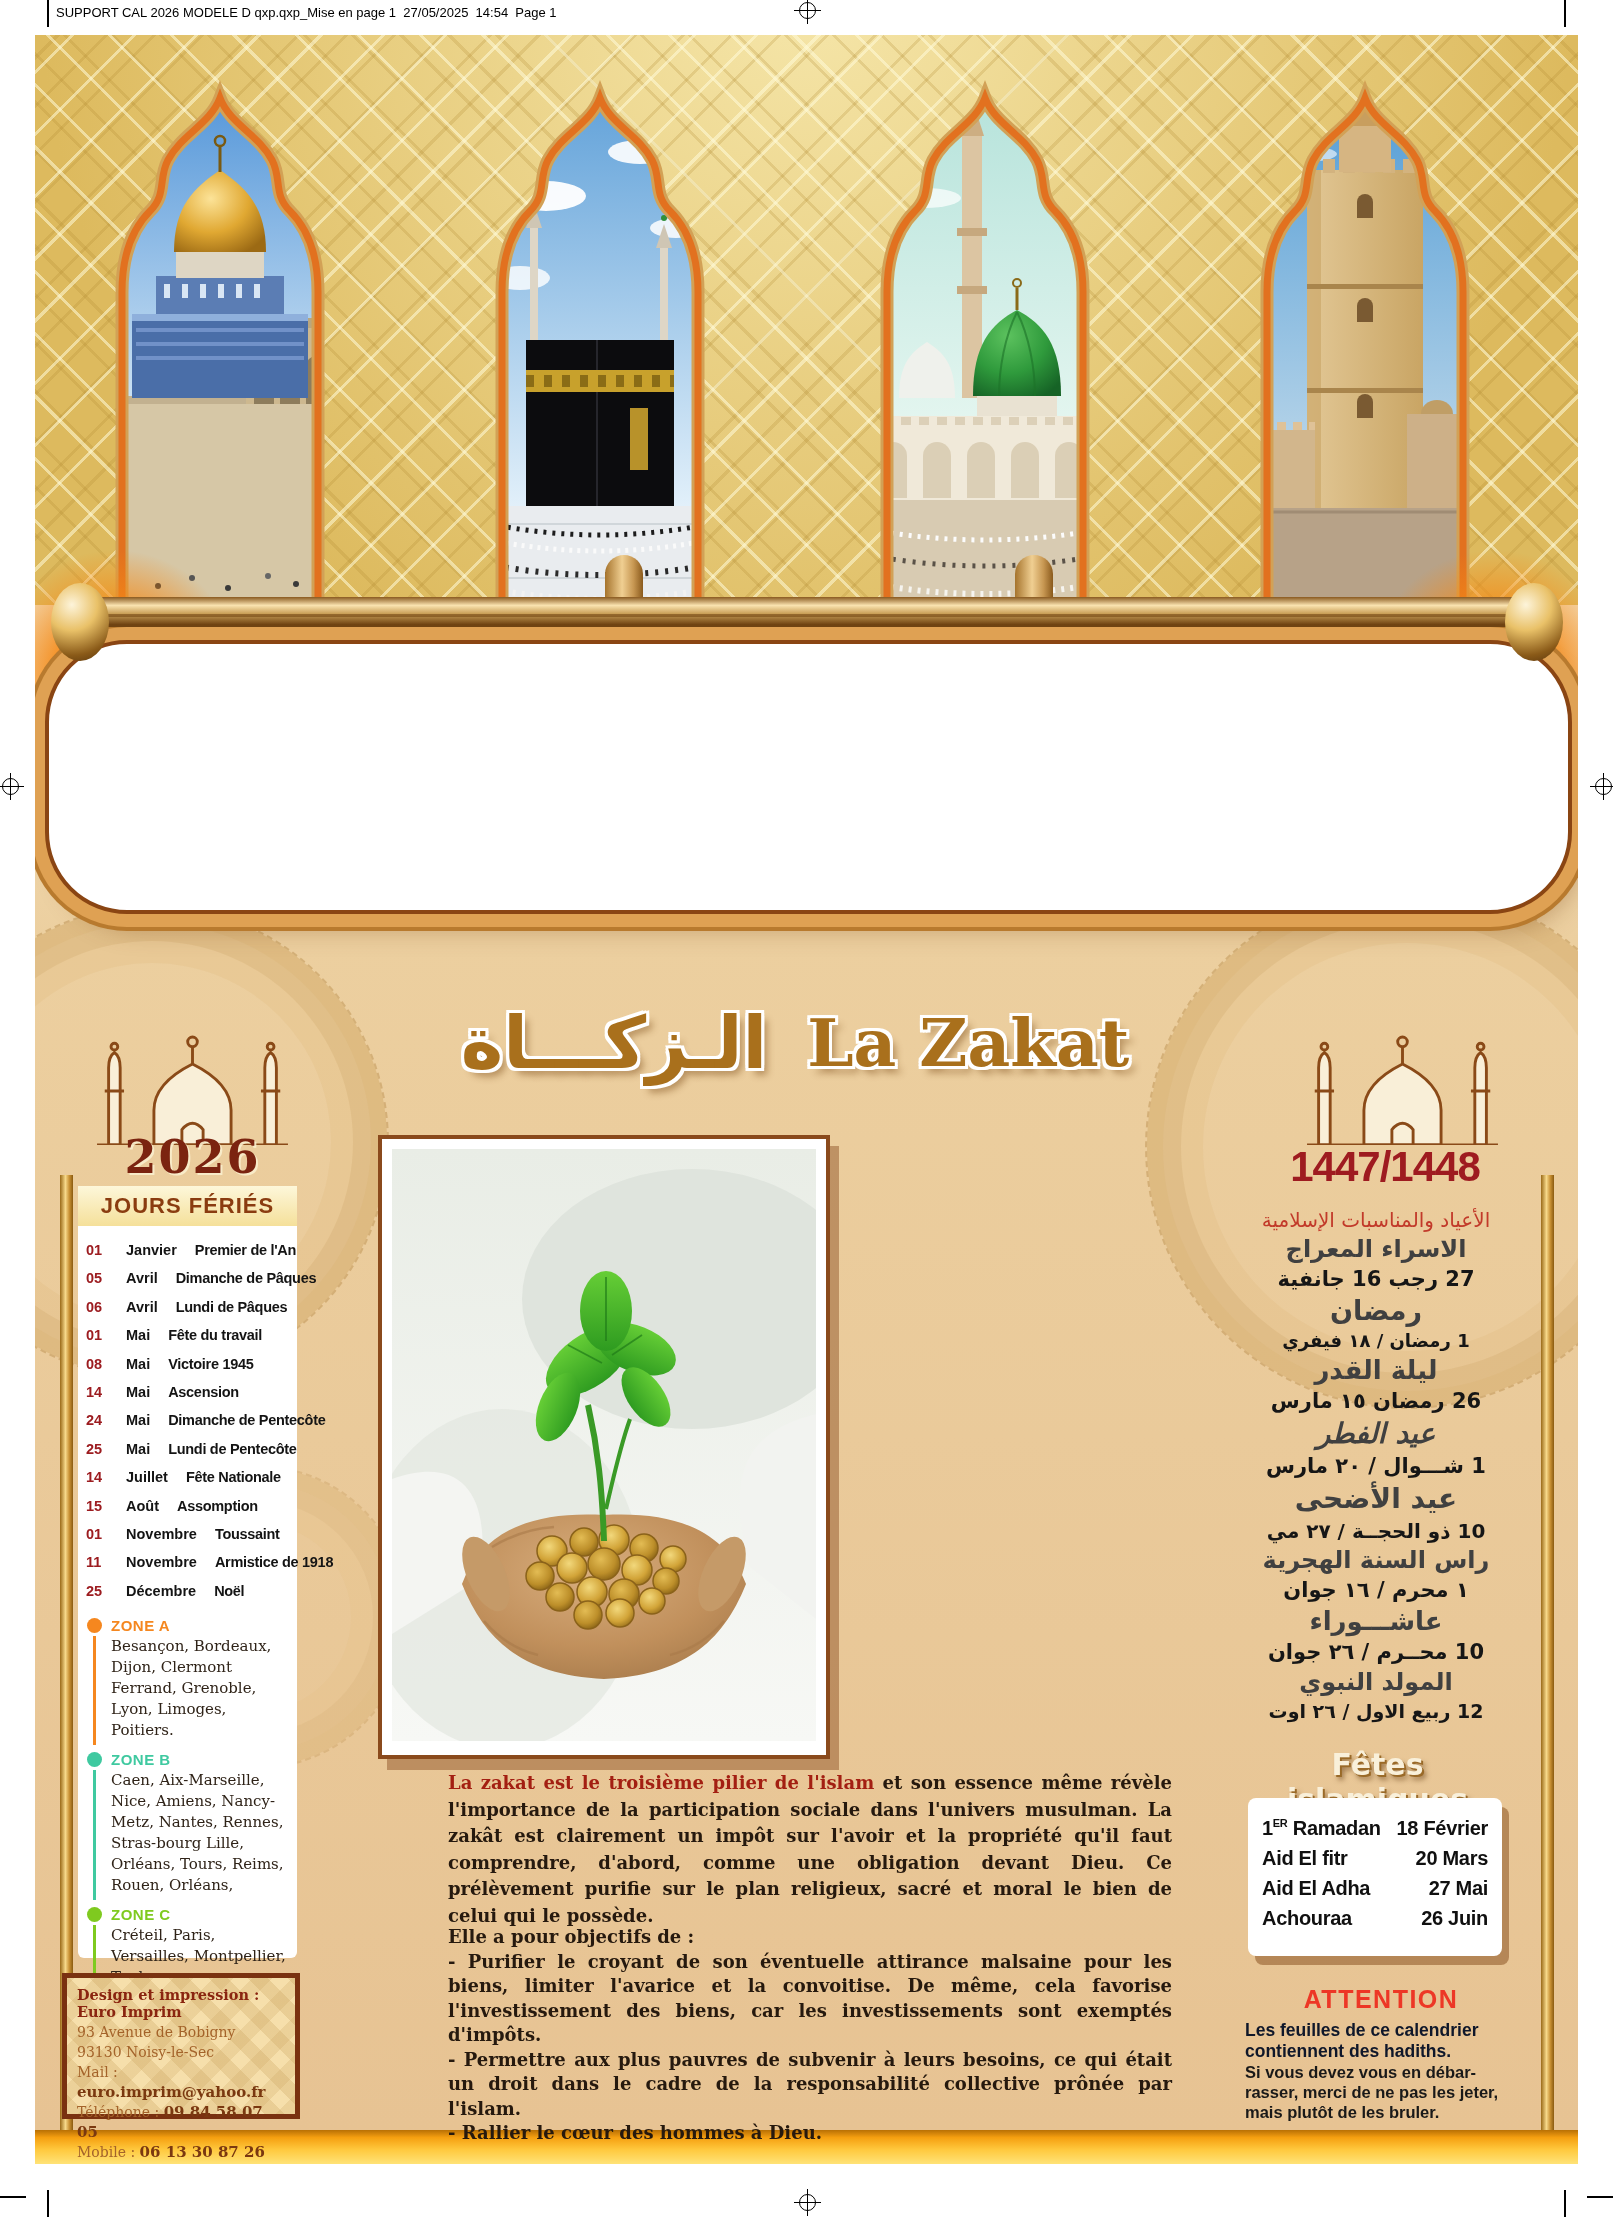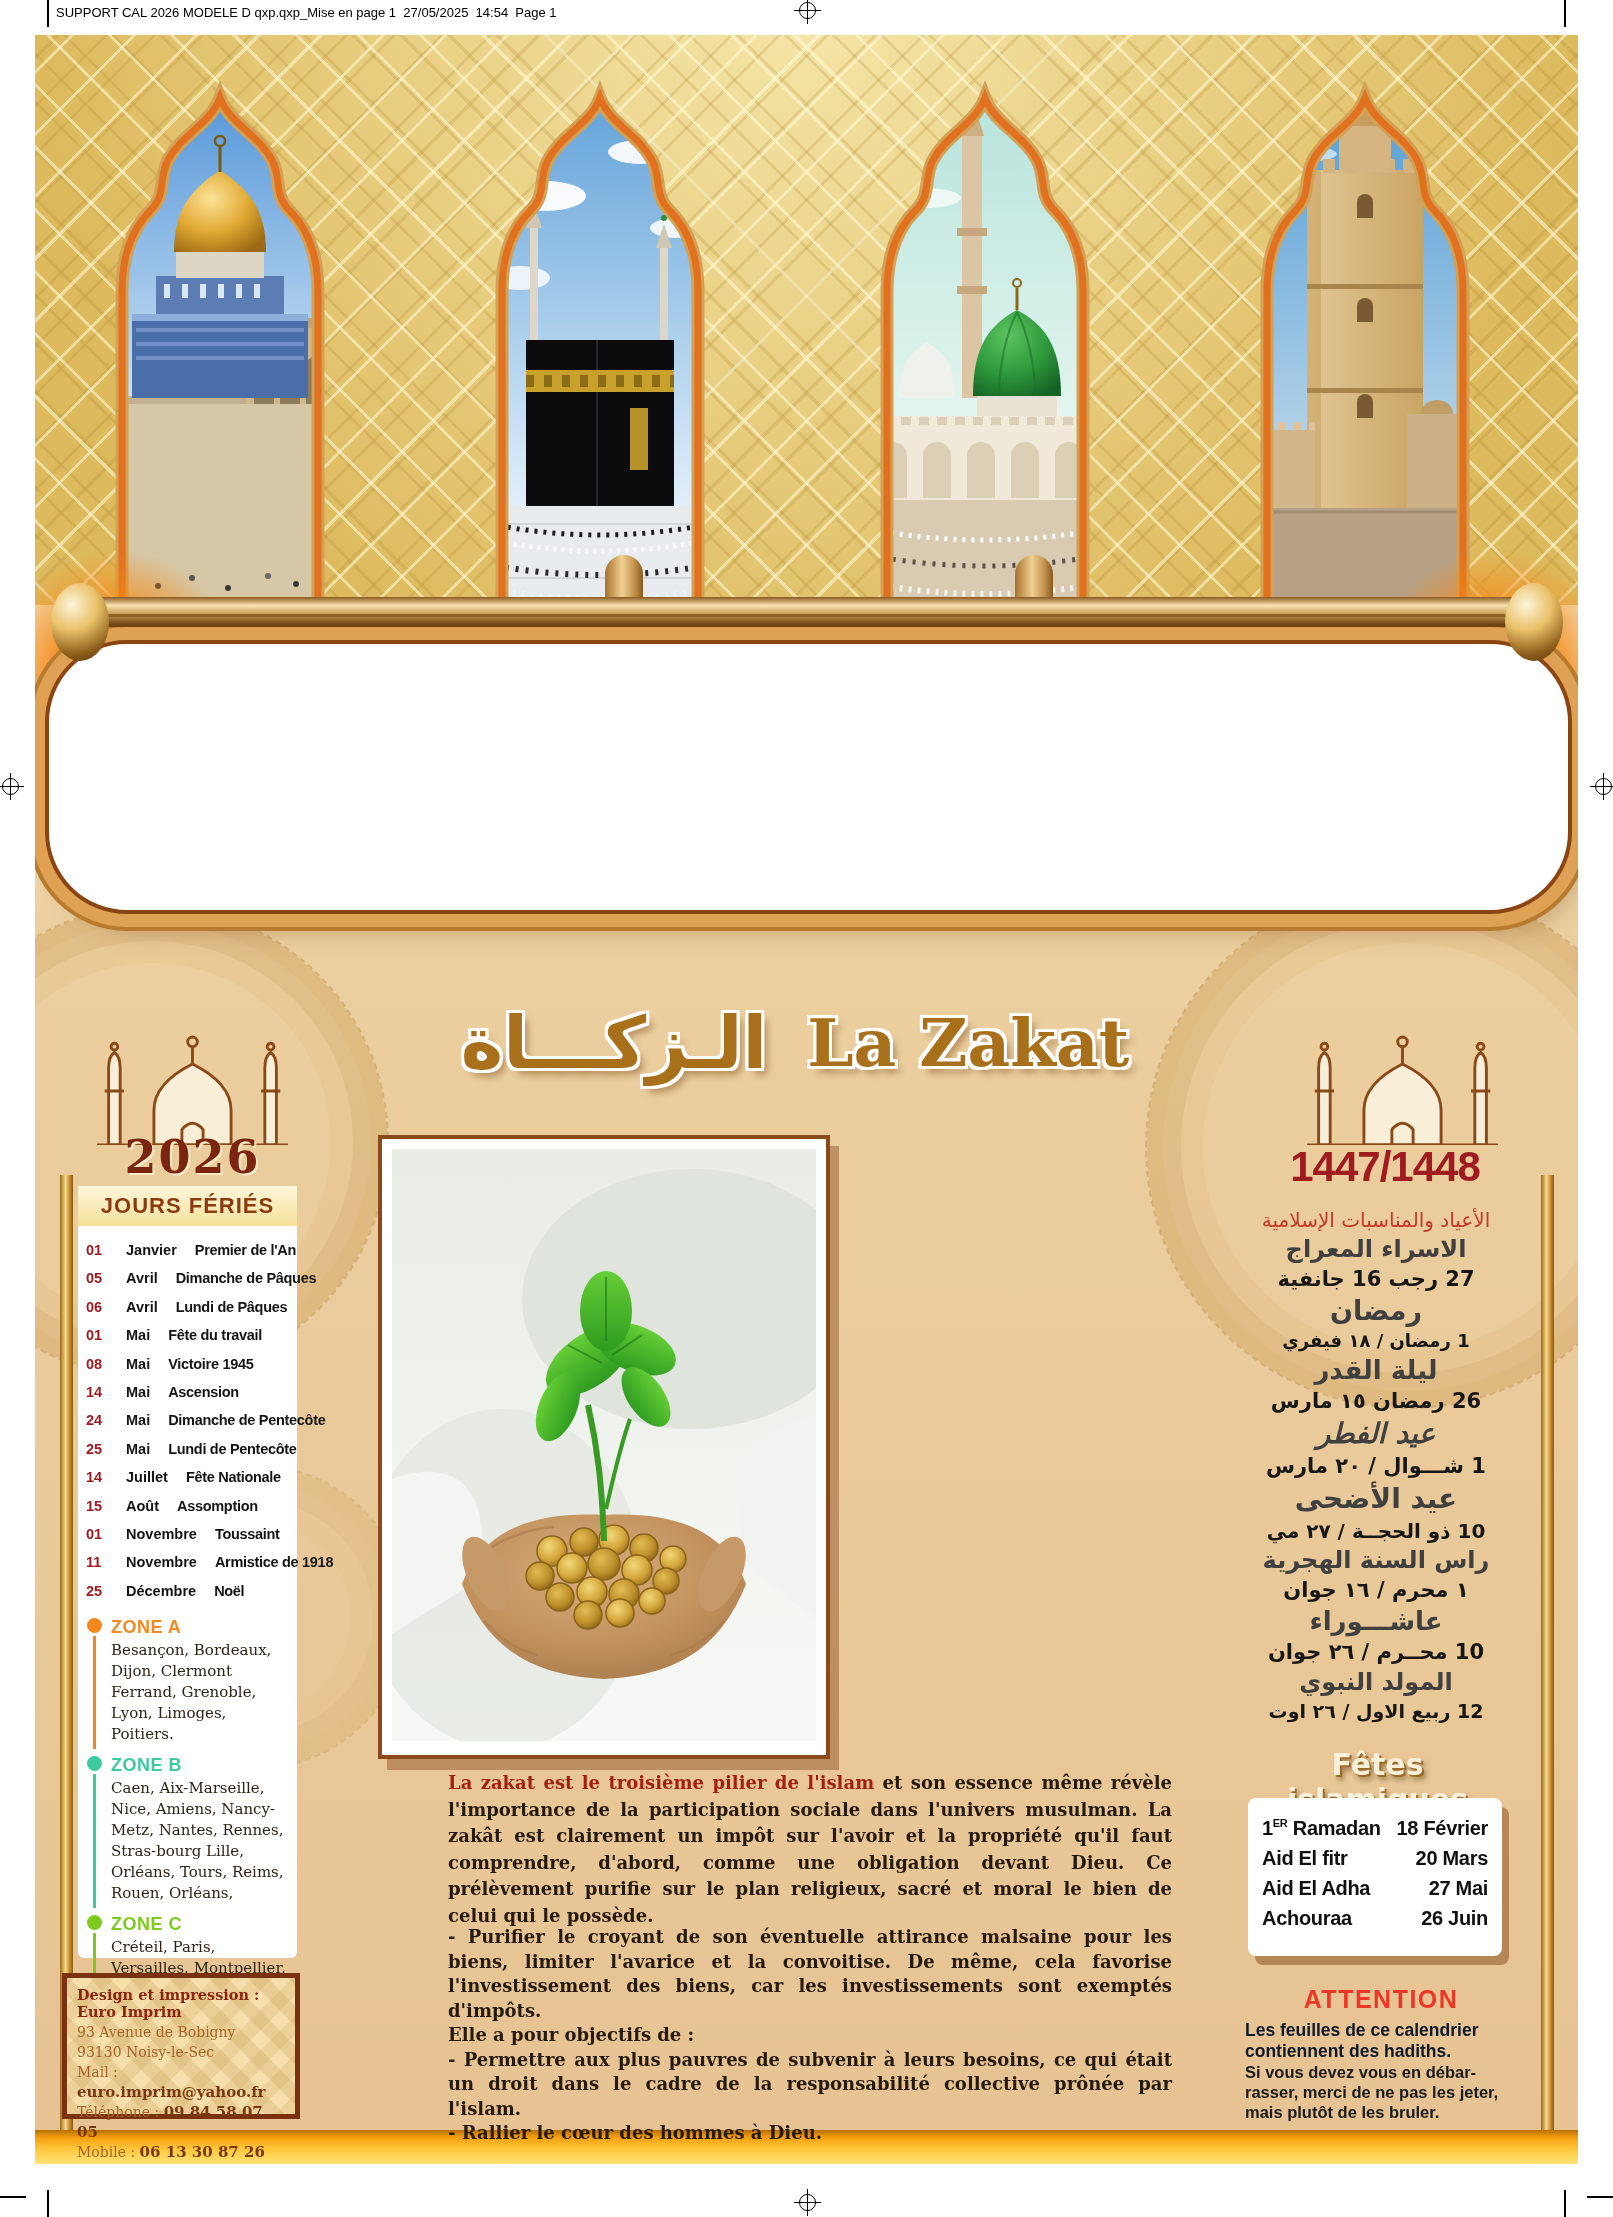--- a/index.html
+++ b/index.html
@@ -74,21 +74,21 @@
     font-weight:bold;font-size:22px;color:#8a3c10;letter-spacing:1px;}
   .holidays-panel{position:absolute;left:43px;top:1191px;width:219px;height:732px;z-index:7;
     background:#fff;padding:10px 4px 0 8px;box-sizing:border-box;border-radius:0 0 6px 6px;}
   .hrow{display:flex;gap:18px;font-size:14.5px;font-weight:bold;line-height:28.4px;white-space:nowrap;color:#141414;}
   .hday{color:#9c1c20;width:22px;flex:0 0 auto;}
   .hlabel{letter-spacing:-0.3px;}
   .zones{margin-top:12px;}
   .zone{position:relative;padding-left:25px;margin-bottom:10px;}
   .zone::before{content:"";position:absolute;left:1px;top:1px;width:15px;height:15px;border-radius:50%;background:var(--zc);}
   .zone::after{content:"";position:absolute;left:7px;top:19px;bottom:-4px;width:2.5px;background:var(--zc);}
-  .zname{font-weight:bold;font-size:18px;letter-spacing:.5px;margin-bottom:2px;}
+  .zname{font-weight:bold;font-size:15px;letter-spacing:.5px;margin-bottom:2px;}
   .zcities{font-family:"DejaVu Serif",serif;font-size:15px;line-height:21px;color:#2f2318;}
 
   .imprint{position:absolute;left:27px;top:1938px;width:238px;height:146px;z-index:7;box-sizing:border-box;
     border:5px solid #7a3110;padding:8px 10px;
     background:#f6dfab;
     background-image:repeating-linear-gradient(45deg, rgba(200,160,90,.28) 0 14px, rgba(0,0,0,0) 14px 28px),
                      repeating-linear-gradient(-45deg, rgba(200,160,90,.22) 0 14px, rgba(0,0,0,0) 14px 28px);}
   .imp-title{font-family:"DejaVu Serif",serif;font-weight:bold;font-size:14.5px;color:#8a2510;margin-bottom:2px;}
   .imp-line{font-family:"DejaVu Serif",serif;font-size:14px;line-height:20px;color:#a4632a;}
   .imp-strong{font-weight:bold;color:#7a3810;font-size:15px;}
@@ -518,22 +518,22 @@
         <ellipse cx="244" cy="200" rx="42" ry="23" fill="url(#leafA)" transform="rotate(22 244 200)"></ellipse>
         <ellipse cx="166" cy="258" rx="36" ry="19" fill="url(#leafA)" transform="rotate(-68 166 258)"></ellipse>
         <ellipse cx="254" cy="248" rx="34" ry="18" fill="url(#leafA)" transform="rotate(55 254 248)"></ellipse>
         <ellipse cx="214" cy="162" rx="26" ry="40" fill="url(#leafA)"></ellipse>
         <path d="M214 128 v64 M176 196 l34 18 M250 186 l-30 20" stroke="#1f7a18" stroke-width="1.8" fill="none" opacity=".7"></path>
       </svg>
     </div>
 
     <div class="para p1"><span class="lead">La zakat est le troisième pilier de l'islam</span><span> et son essence même révèle l'importance de la participation sociale dans l'univers musulman. La zakât est clairement un impôt sur l'avoir et la propriété qu'il faut comprendre, d'abord, comme une obligation devant Dieu. Ce prélèvement purifie sur le plan religieux, sacré et moral le bien de celui qui le possède.</span></div>
     <div class="para p2">
+      <div>Elle a pour objectifs de :</div>
       <div>- Purifier le croyant de son éventuelle attirance malsaine pour les biens, limiter l'avarice et la convoitise. De même, cela favorise l'investissement des biens, car les investissements sont exemptés d'impôts.</div>
-      <div>Elle a pour objectifs de :</div>
       <div>- Permettre aux plus pauvres de subvenir à leurs besoins, ce qui était un droit dans le cadre de la responsabilité collective prônée par l'islam.</div>
       <div>- Rallier le cœur des hommes à Dieu.</div>
     </div>
 
     <svg class="mosque-art art-right" viewBox="0 0 230 140">
         <use href="#mosque-art"></use>
       </svg>
     <div class="hijri">1447/1448</div>
     <div class="arabic-list" id="arabic-events">
         <div class="aline a-red" style="font-size: 20px;">الأعياد والمناسبات الإسلامية</div>

